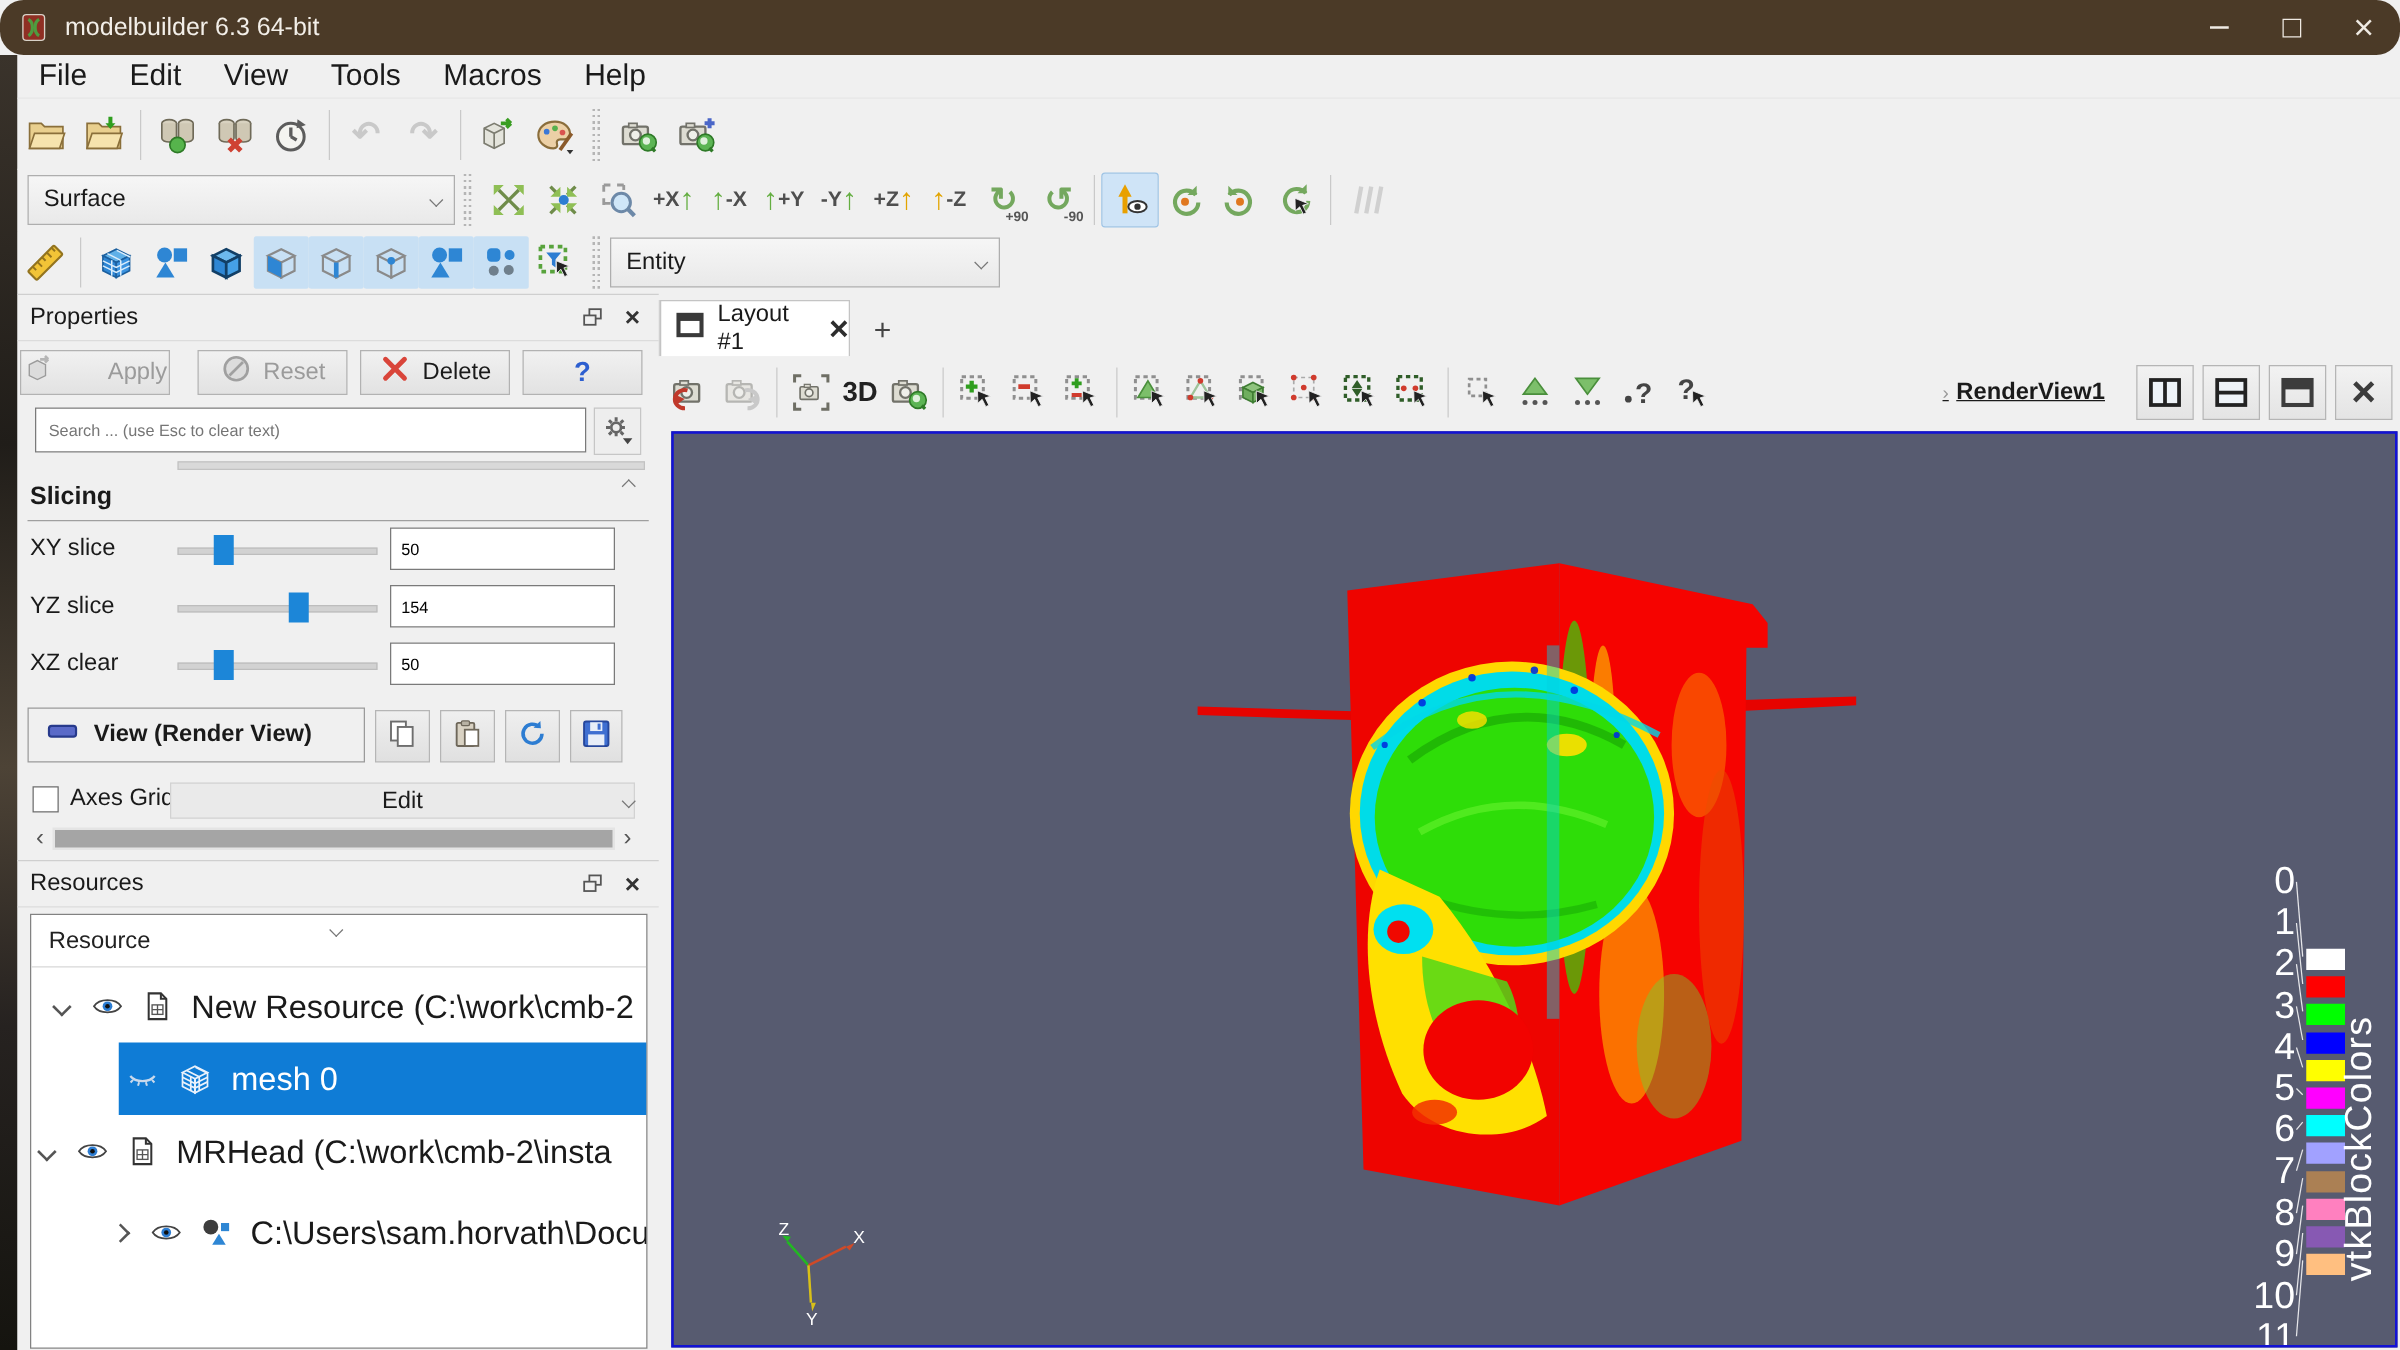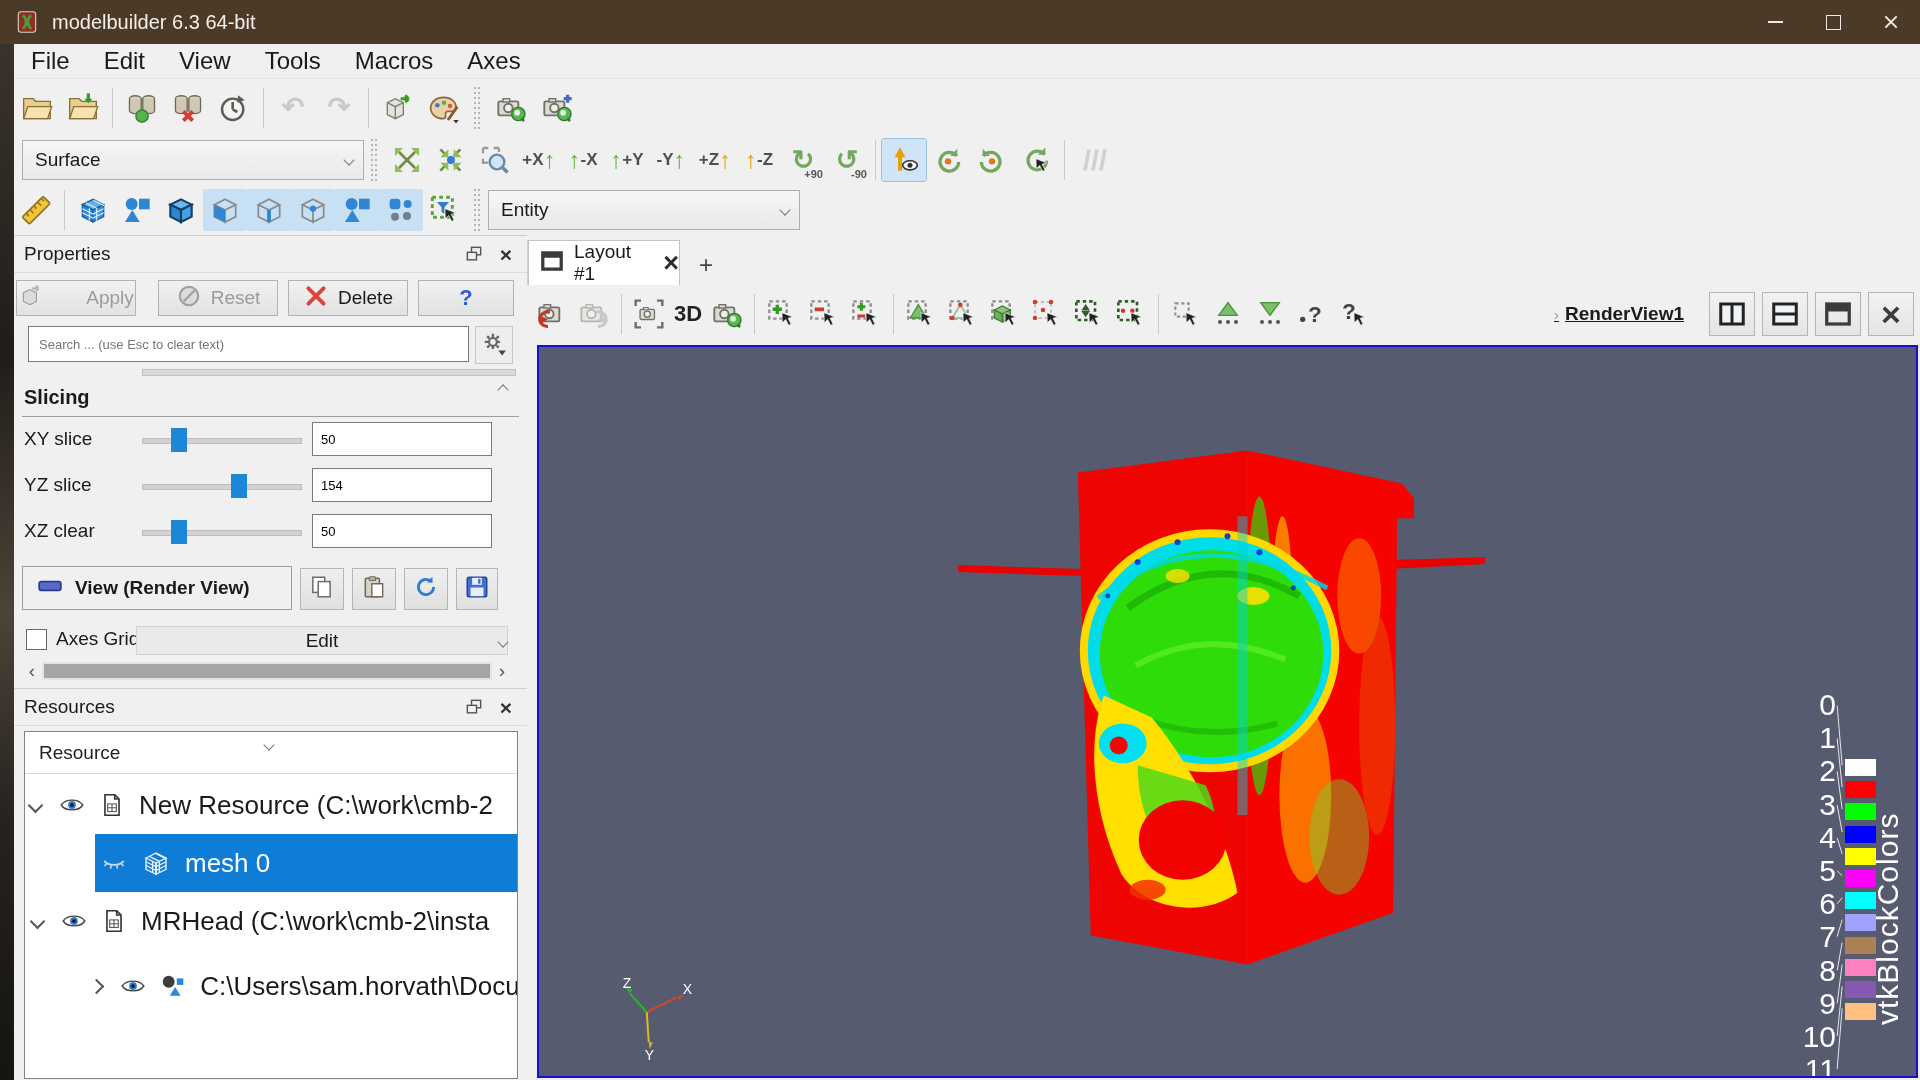--- a/index.html
+++ b/index.html
@@ -1,19 +1,19 @@
 <!DOCTYPE html>
 <html><head>
 <meta charset="utf-8">
 <style>
   html,body{margin:0;padding:0;background:#222;}
   #app{position:relative;width:1920px;height:1080px;background:#f0f0f0;overflow:hidden;
        font-family:"Liberation Sans",sans-serif;color:#1a1a1a;-webkit-font-smoothing:antialiased;}
   
-  .titlebar{position:absolute;left:0;top:0;width:1920px;height:44px;background:#4b3a27;display:flex;align-items:center;}
+  .titlebar{position:absolute;left:0;top:0;width:1920px;height:44px;background:#4b3a27;display:flex;align-items:center;border-radius:19px;}
   .titlebar .appico{margin-left:14px;display:flex;}
   .titlebar .wtitle{color:#f3efe9;font-size:20px;margin-left:12px;flex:1;}
   .wc{width:58px;height:44px;display:flex;align-items:center;justify-content:center;}
   .wc .minbar{width:15px;height:2px;background:#efeae3;}
   .wc .maxbox{width:13px;height:13px;border:1.5px solid #efeae3;}
   .wc .closex{position:relative;width:16px;height:16px;}
   .wc .closex:before,.wc .closex:after{content:"";position:absolute;left:7px;top:0;width:2px;height:16px;background:#efeae3;}
   .wc .closex:before{transform:rotate(45deg);} .wc .closex:after{transform:rotate(-45deg);}
   .left-strip{position:absolute;left:0;top:44px;width:14px;height:1036px;
       background:linear-gradient(#3a332b,#201d19 30%,#4d4336 55%,#262220 75%,#15140f);}
@@ -147,21 +147,21 @@
       </div>
   </div>
   <div class="left-strip"></div>
 
   <div class="menubar" id="m-menu">
       <div class="menu-item">File</div>
       <div class="menu-item">Edit</div>
       <div class="menu-item">View</div>
       <div class="menu-item">Tools</div>
       <div class="menu-item">Macros</div>
-      <div class="menu-item">Axes</div>
+      <div class="menu-item">Help</div>
     </div>
 
   <div class="tbar" id="tb1">
       <div class="tbtn">
         <svg viewBox="0 0 24 24" width="32" height="32">
           <path d="M2 5h7l2 2h11v13H2z" fill="#e9cf8e" stroke="#8a6f3a"></path>
           <path d="M2 20l3-9h18l-3 9z" fill="#f6e3ad" stroke="#8a6f3a"></path>
         </svg>
       </div>
       <div class="tbtn">
@@ -573,21 +573,21 @@
       <span class="pbtn">
           <span class="xchar">×</span>
         </span>
     </div>
     <div class="treebox">
       <div class="tree-header">
         <span class="th-label">Resource</span>
         <span class="th-chev"><span class="chev small"></span></span>
       </div>
       <div id="m-tree">
-          <div class="tree-row" style="top: 44px; padding-left: 0;">
+          <div class="tree-row" style="top: 44px; padding-left: 14px;">
             <span class="tr-expander">
               <span class="chev"></span>
             </span>
             <span class="tr-ico">
               <svg viewBox="0 0 24 24" width="26" height="26">
                 <path d="M2 12C6 6 18 6 22 12C18 18 6 18 2 12z" fill="#fff" stroke="#444" stroke-width="1.3"></path>
                 <circle cx="12" cy="12" r="3.6" fill="#2d7dd2"></circle>
                 <circle cx="12" cy="12" r="1.7" fill="#101010"></circle>
               </svg>
             </span>

